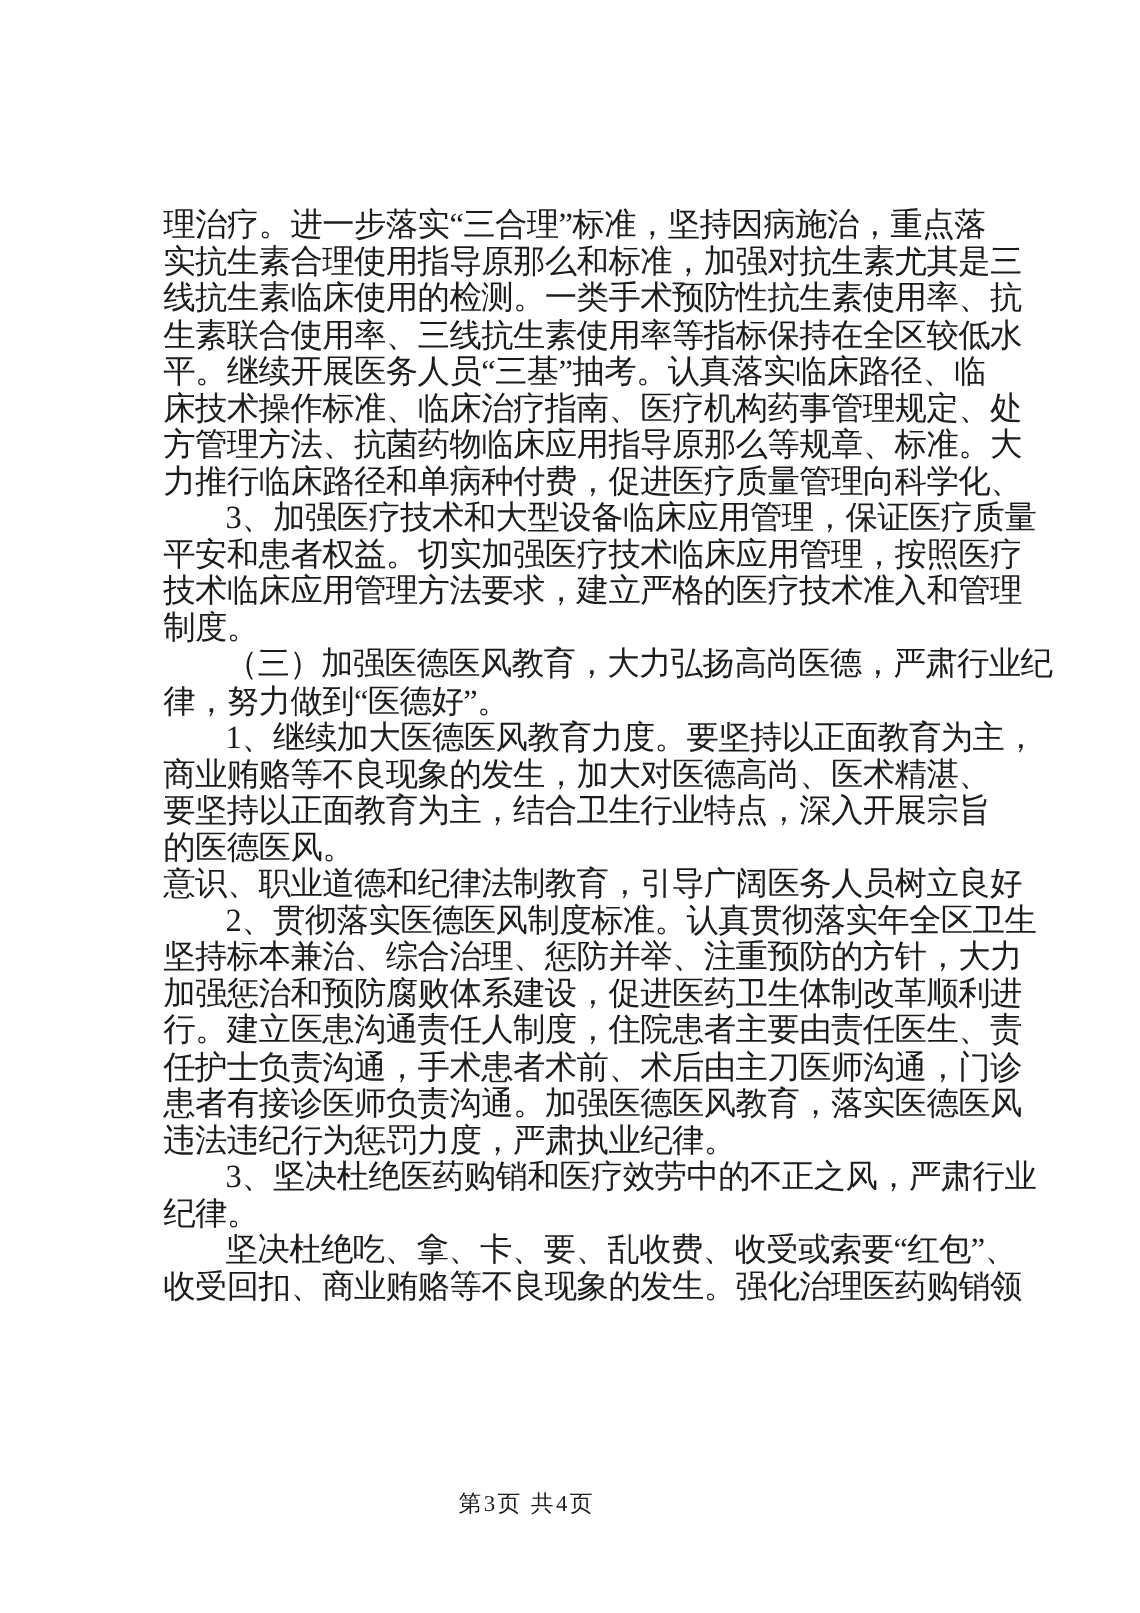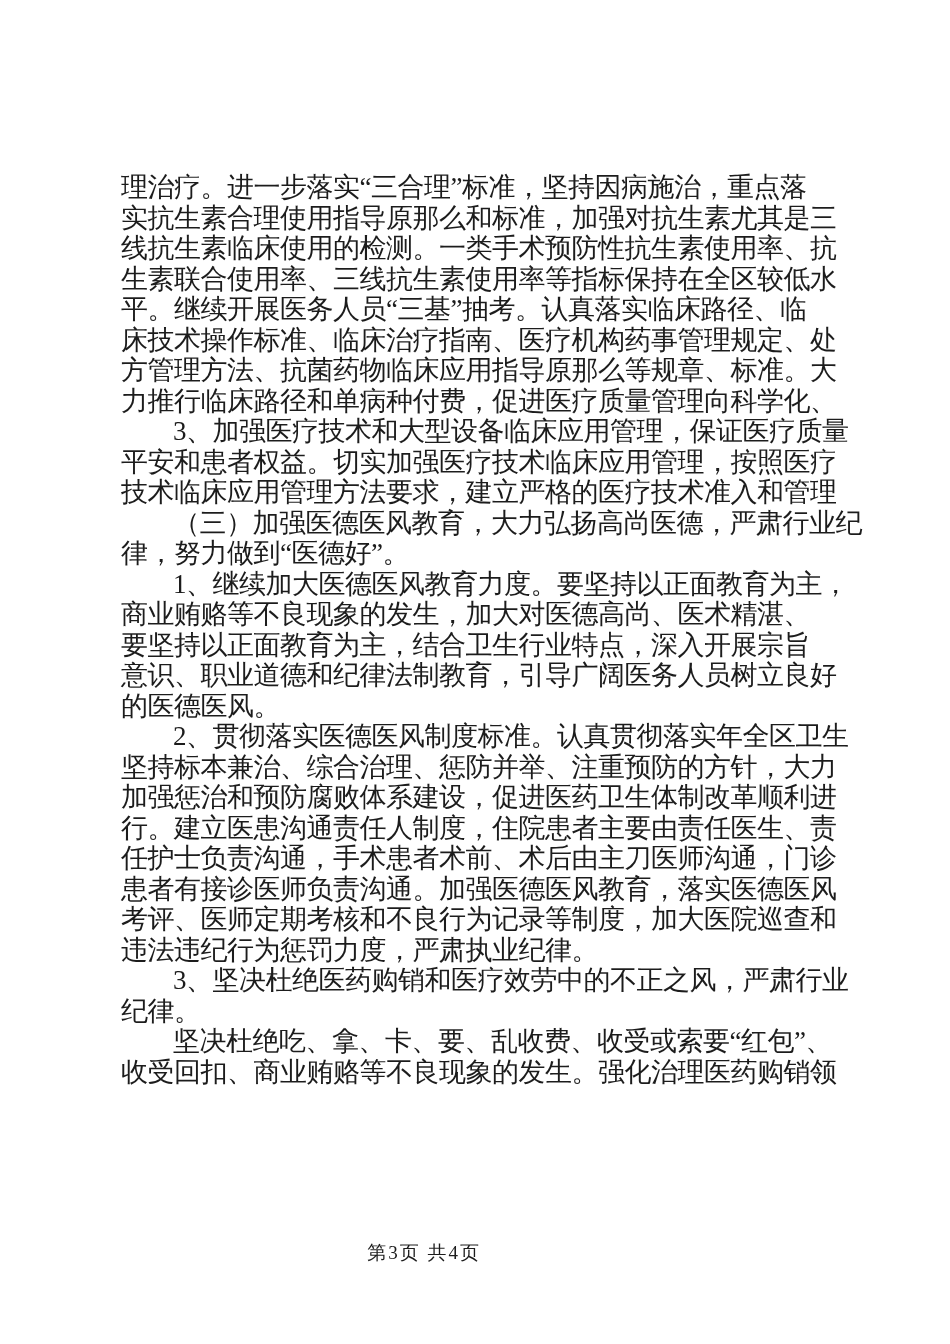--- a/index.html
+++ b/index.html
@@ -10,21 +10,21 @@
     width: 950px;
     height: 1344px;
     background: #ffffff;
     position: relative;
     overflow: hidden;
     font-family: "Liberation Serif", "DejaVu Serif", serif;
     color: #1c1c1c;
   }
   .page {
     position: absolute;
-    left: 0; top: 0;
+    left: 15px; top: 0;
     width: 784px;
     height: 1344px;
     background: #ffffff;
   }
   .text-block {
     position: absolute;
     left: 121px;
     top: 172px;
     width: 716px;
   }
@@ -60,34 +60,34 @@
     <div class="line">实抗生素合理使用指导原那么和标准，加强对抗生素尤其是三</div>
     <div class="line">线抗生素临床使用的检测。一类手术预防性抗生素使用率、抗</div>
     <div class="line">生素联合使用率、三线抗生素使用率等指标保持在全区较低水</div>
     <div class="line">平。继续开展医务人员“三基”抽考。认真落实临床路径、临</div>
     <div class="line">床技术操作标准、临床治疗指南、医疗机构药事管理规定、处</div>
     <div class="line">方管理方法、抗菌药物临床应用指导原那么等规章、标准。大</div>
     <div class="line">力推行临床路径和单病种付费，促进医疗质量管理向科学化、</div>
     <div class="line indent">3、加强医疗技术和大型设备临床应用管理，保证医疗质量</div>
     <div class="line">平安和患者权益。切实加强医疗技术临床应用管理，按照医疗</div>
     <div class="line">技术临床应用管理方法要求，建立严格的医疗技术准入和管理</div>
+    <div class="line">制度。</div>
     <div class="line indent">（三）加强医德医风教育，大力弘扬高尚医德，严肃行业纪</div>
     <div class="line">律，努力做到“医德好”。</div>
     <div class="line indent">1、继续加大医德医风教育力度。要坚持以正面教育为主，</div>
     <div class="line">商业贿赂等不良现象的发生，加大对医德高尚、医术精湛、</div>
     <div class="line">要坚持以正面教育为主，结合卫生行业特点，深入开展宗旨</div>
+    <div class="line">的医德医风。</div>
     <div class="line">意识、职业道德和纪律法制教育，引导广阔医务人员树立良好</div>
-    <div class="line">的医德医风。</div>
     <div class="line indent">2、贯彻落实医德医风制度标准。认真贯彻落实年全区卫生</div>
     <div class="line">坚持标本兼治、综合治理、惩防并举、注重预防的方针，大力</div>
     <div class="line">加强惩治和预防腐败体系建设，促进医药卫生体制改革顺利进</div>
     <div class="line">行。建立医患沟通责任人制度，住院患者主要由责任医生、责</div>
     <div class="line">任护士负责沟通，手术患者术前、术后由主刀医师沟通，门诊</div>
     <div class="line">患者有接诊医师负责沟通。加强医德医风教育，落实医德医风</div>
-    <div class="line">考评、医师定期考核和不良行为记录等制度，加大医院巡查和</div>
     <div class="line">违法违纪行为惩罚力度，严肃执业纪律。</div>
     <div class="line indent">3、坚决杜绝医药购销和医疗效劳中的不正之风，严肃行业</div>
     <div class="line">纪律。</div>
     <div class="line indent">坚决杜绝吃、拿、卡、要、乱收费、收受或索要“红包”、</div>
     <div class="line">收受回扣、商业贿赂等不良现象的发生。强化治理医药购销领</div>
   </div>
 
   <div class="footer">第3页 共4页</div>
 </div>
 

